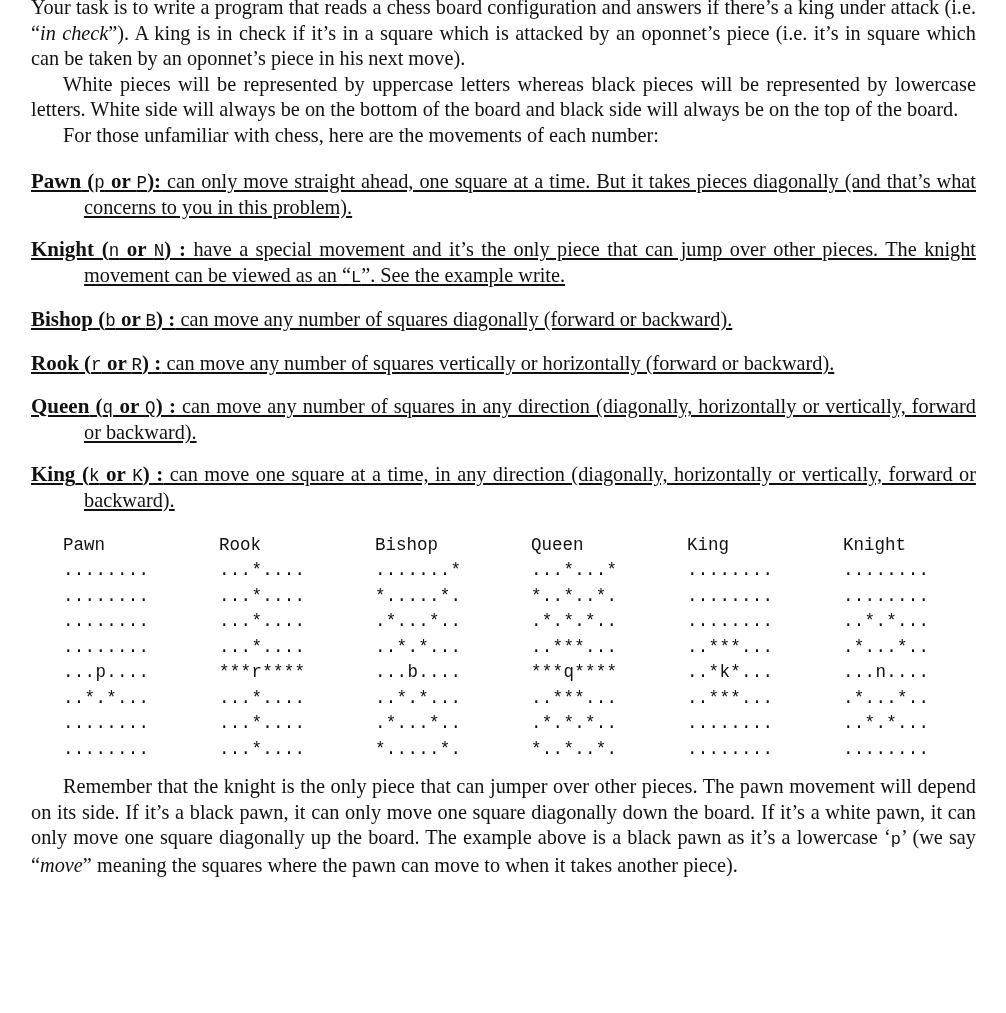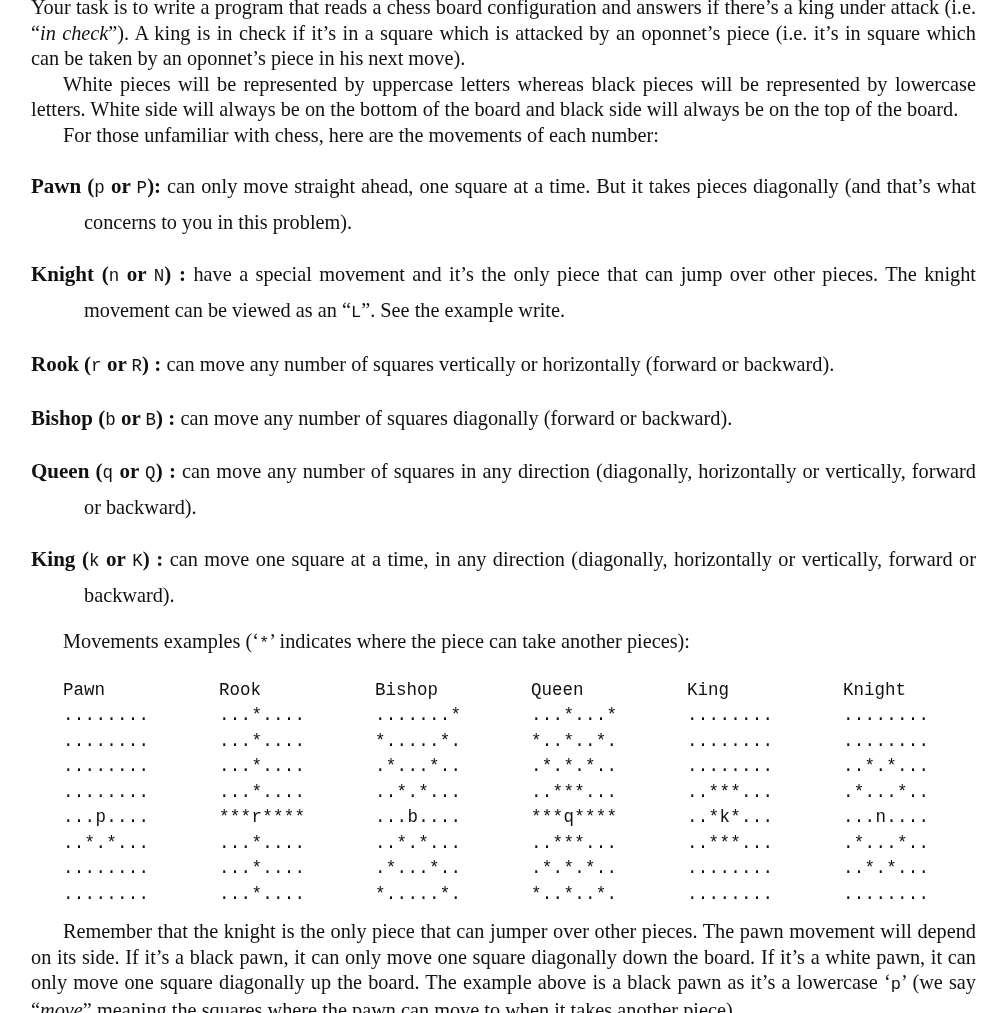--- a/index.html
+++ b/index.html
@@ -13,23 +13,24 @@
     font-family: "Liberation Serif", serif;
     font-size: 20.3px; line-height: 25.5px; text-align: justify;
     margin: 0;
   }
   .indent { text-indent: 32px; }
   .tt { font-family: "Liberation Mono", "DejaVu Sans Mono", monospace; font-size: 17px; }
   em { }
   .defs { margin-top: 21px; }
   .def {
     font-family: "Liberation Serif", serif;
-    font-size: 20.3px; line-height: 34px; text-align: justify;
+    font-size: 20.3px; line-height: 24px; text-align: justify;
     padding-left: 53px; text-indent: -53px;
     margin: 0 0 17.5px 0;
+    text-decoration: underline;
   }
   .def .term { font-weight: bold; font-size: 21px; }
   .def .term .tt { font-weight: normal; font-size: 17.5px; }
   .examples-intro { margin-top: 4px; }
   .boards {
     display: grid; grid-template-columns: repeat(6, 156px);
     margin-top: 21px; margin-left: 32px;
     font-family: "Liberation Mono", "DejaVu Sans Mono", monospace;
     font-size: 17.5px; line-height: 25.5px;
   }
@@ -42,27 +43,26 @@
 
 <div class="page">
 
   <p class="para"><span>Your task is to write a program that reads a chess board configuration and answers if there’s a king under attack (i.e. “</span><em>in check</em><span>”). A king is in check if it’s in a square which is attacked by an oponnet’s piece (i.e. it’s in square which can be taken by an oponnet’s piece in his next move).</span></p>
   <p class="para indent">White pieces will be represented by uppercase letters whereas black pieces will be represented by lowercase letters. White side will always be on the bottom of the board and black side will always be on the top of the board.</p>
   <p class="para indent">For those unfamiliar with chess, here are the movements of each number:</p>
 
   <div class="defs" id="defs">
       <p class="def"><span class="term"><span>Pawn</span> (<span class="tt">p</span><span> or </span><span class="tt">P</span><span>):</span></span><span> can only move straight ahead, one square at a time. But it takes pieces diagonally (and that’s what concerns to you in this problem).</span></p>
       <p class="def"><span class="term"><span>Knight</span> (<span class="tt">n</span><span> or </span><span class="tt">N</span><span>) :</span></span><span> have a special movement and it’s the only piece that can jump over other pieces. The knight movement can be viewed as an “</span><span class="tt">L</span><span>”. See the example write.</span></p>
+      <p class="def"><span class="term"><span>Bishop</span> (<span class="tt">b</span><span> or </span><span class="tt">B</span><span>) :</span></span><span> can move any number of squares diagonally (forward or backward).</span></p>
       <p class="def"><span class="term"><span>Rook</span> (<span class="tt">r</span><span> or </span><span class="tt">R</span><span>) :</span></span><span> can move any number of squares vertically or horizontally (forward or backward).</span></p>
-      <p class="def"><span class="term"><span>Bishop</span> (<span class="tt">b</span><span> or </span><span class="tt">B</span><span>) :</span></span><span> can move any number of squares diagonally (forward or backward).</span></p>
       <p class="def"><span class="term"><span>Queen</span> (<span class="tt">q</span><span> or </span><span class="tt">Q</span><span>) :</span></span><span> can move any number of squares in any direction (diagonally, horizontally or vertically, forward or backward).</span></p>
       <p class="def"><span class="term"><span>King</span> (<span class="tt">k</span><span> or </span><span class="tt">K</span><span>) :</span></span><span> can move one square at a time, in any direction (diagonally, horizontally or vertically, forward or backward).</span></p>
     </div>
 
-  <p class="para indent examples-intro"><span>Movements examples (‘</span><span class="tt">*</span><span>’ indicates where the piece can take another pieces):</span></p>
 
   <div class="boards" id="boards">
       <div>
         <div class="board-title">Pawn</div>
         <div class="board-row">........</div>
         <div class="board-row">........</div>
         <div class="board-row">........</div>
         <div class="board-row">........</div>
         <div class="board-row">...p....</div>
         <div class="board-row">..*.*...</div>

